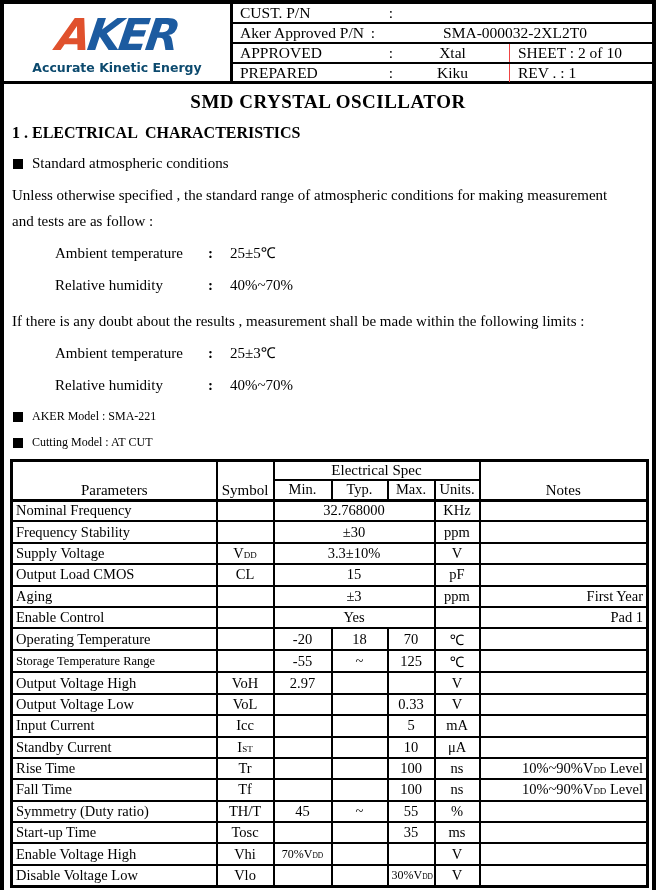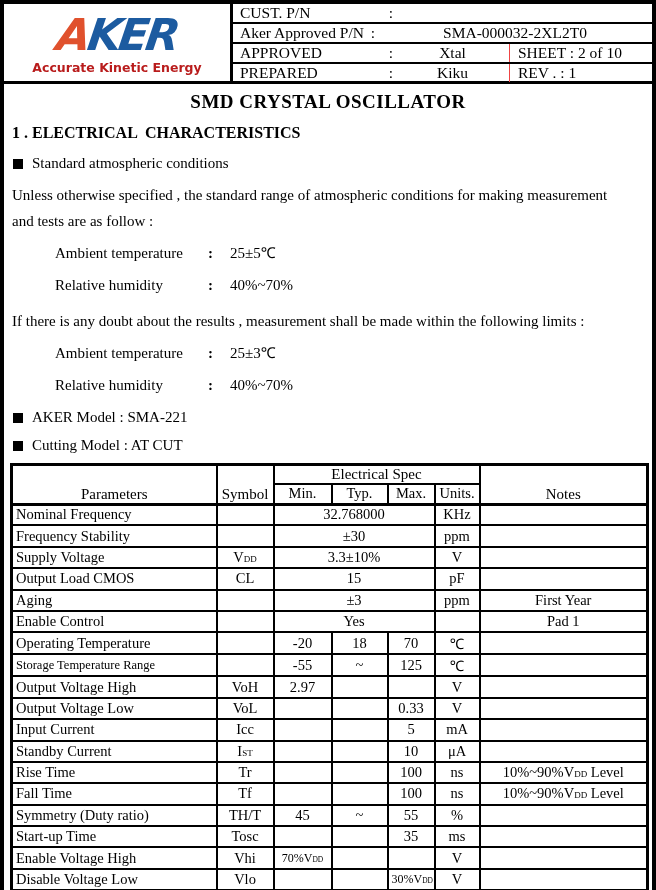--- a/index.html
+++ b/index.html
@@ -46,21 +46,21 @@
   .right-cell { width:143px; flex-shrink:0; border-left:1px solid #ef4444;
                 align-self:stretch; display:flex; align-items:center;
                 padding-left:8px; white-space:nowrap; }
 
   
   .doc-title { text-align:center; font-weight:bold; font-size:19px;
                letter-spacing:.5px; margin:7px 0 0 0; }
   .section-heading { font-weight:bold; font-size:16px; margin:11px 0 0 8px; white-space:pre; }
   .bullet-line { display:flex; align-items:center; margin:13px 0 0 9px; font-size:15px; }
   .bullet-line .sq { width:10px; height:10px; background:#000; margin-right:9px; flex-shrink:0; }
-  .bullet-line.model { font-size:15px; margin-top:11px; }
+  .bullet-line.model { font-size:12px; margin-top:11px; }
   .para { font-size:15px; margin:10px 8px 0 8px; line-height:26px; }
   .cond-row { display:flex; font-size:15px; margin:7px 0 0 51px; line-height:25px; }
   .cond-row .clabel { width:153px; flex-shrink:0; }
   .cond-row .ccolon { font-weight:bold; width:10px; }
   .cond-row .cval { margin-left:12px; }
 
   
   table.spec { border-collapse:collapse; table-layout:fixed;
                width:636px; margin:9px 0 0 6px;
                border:3px solid #000; }
@@ -73,32 +73,32 @@
   th.vb { vertical-align:bottom; padding-bottom:1px; }
   tr.h1 th { height:19px; font-size:15px;border-radius:7px; }
   tr.h2 th { height:20px; border-bottom:3px solid #000; }
   th.units-h { font-size:12.5px; }
   table.spec td { height:21.4px; }
   td.param { text-align:left; padding-left:4px; }
   td.param.small { font-size:12.5px; }
   td.c { text-align:center; padding:0 1px; }
   td.c.compact { font-size:12px; }
   td.units { text-align:center; font-size:14px; }
-  td.notes { text-align:center; padding-left:5px; font-size:14.5px; }
+  td.notes { text-align:right; padding-left:5px; font-size:14.5px; }
   .sub { font-size:0.62em; }
 </style>
 </head>
 <body>
 
 <div class="page">
 
   <div class="header">
     <div class="logo-cell">
       <div class="logo-text"><span id="logo-a" style="color: rgb(224, 81, 45);">A</span><span id="logo-ker" style="color: rgb(28, 91, 160);">KER</span></div>
-      <div class="tagline" id="logo-tagline" style="color: #b91c1c;">Accurate Kinetic Energy</div>
+      <div class="tagline" id="logo-tagline" style="color: #0c4a6e;">Accurate Kinetic Energy</div>
     </div>
     <div class="info">
       <div class="irow">
         <span class="lbl">CUST. P/N</span>
         <span class="colon">:</span>
         <span class="val"></span>
       </div>
       <div class="irow tight">
         <span class="lbl">Aker Approved P/N</span>
         <span class="colon">:</span>

